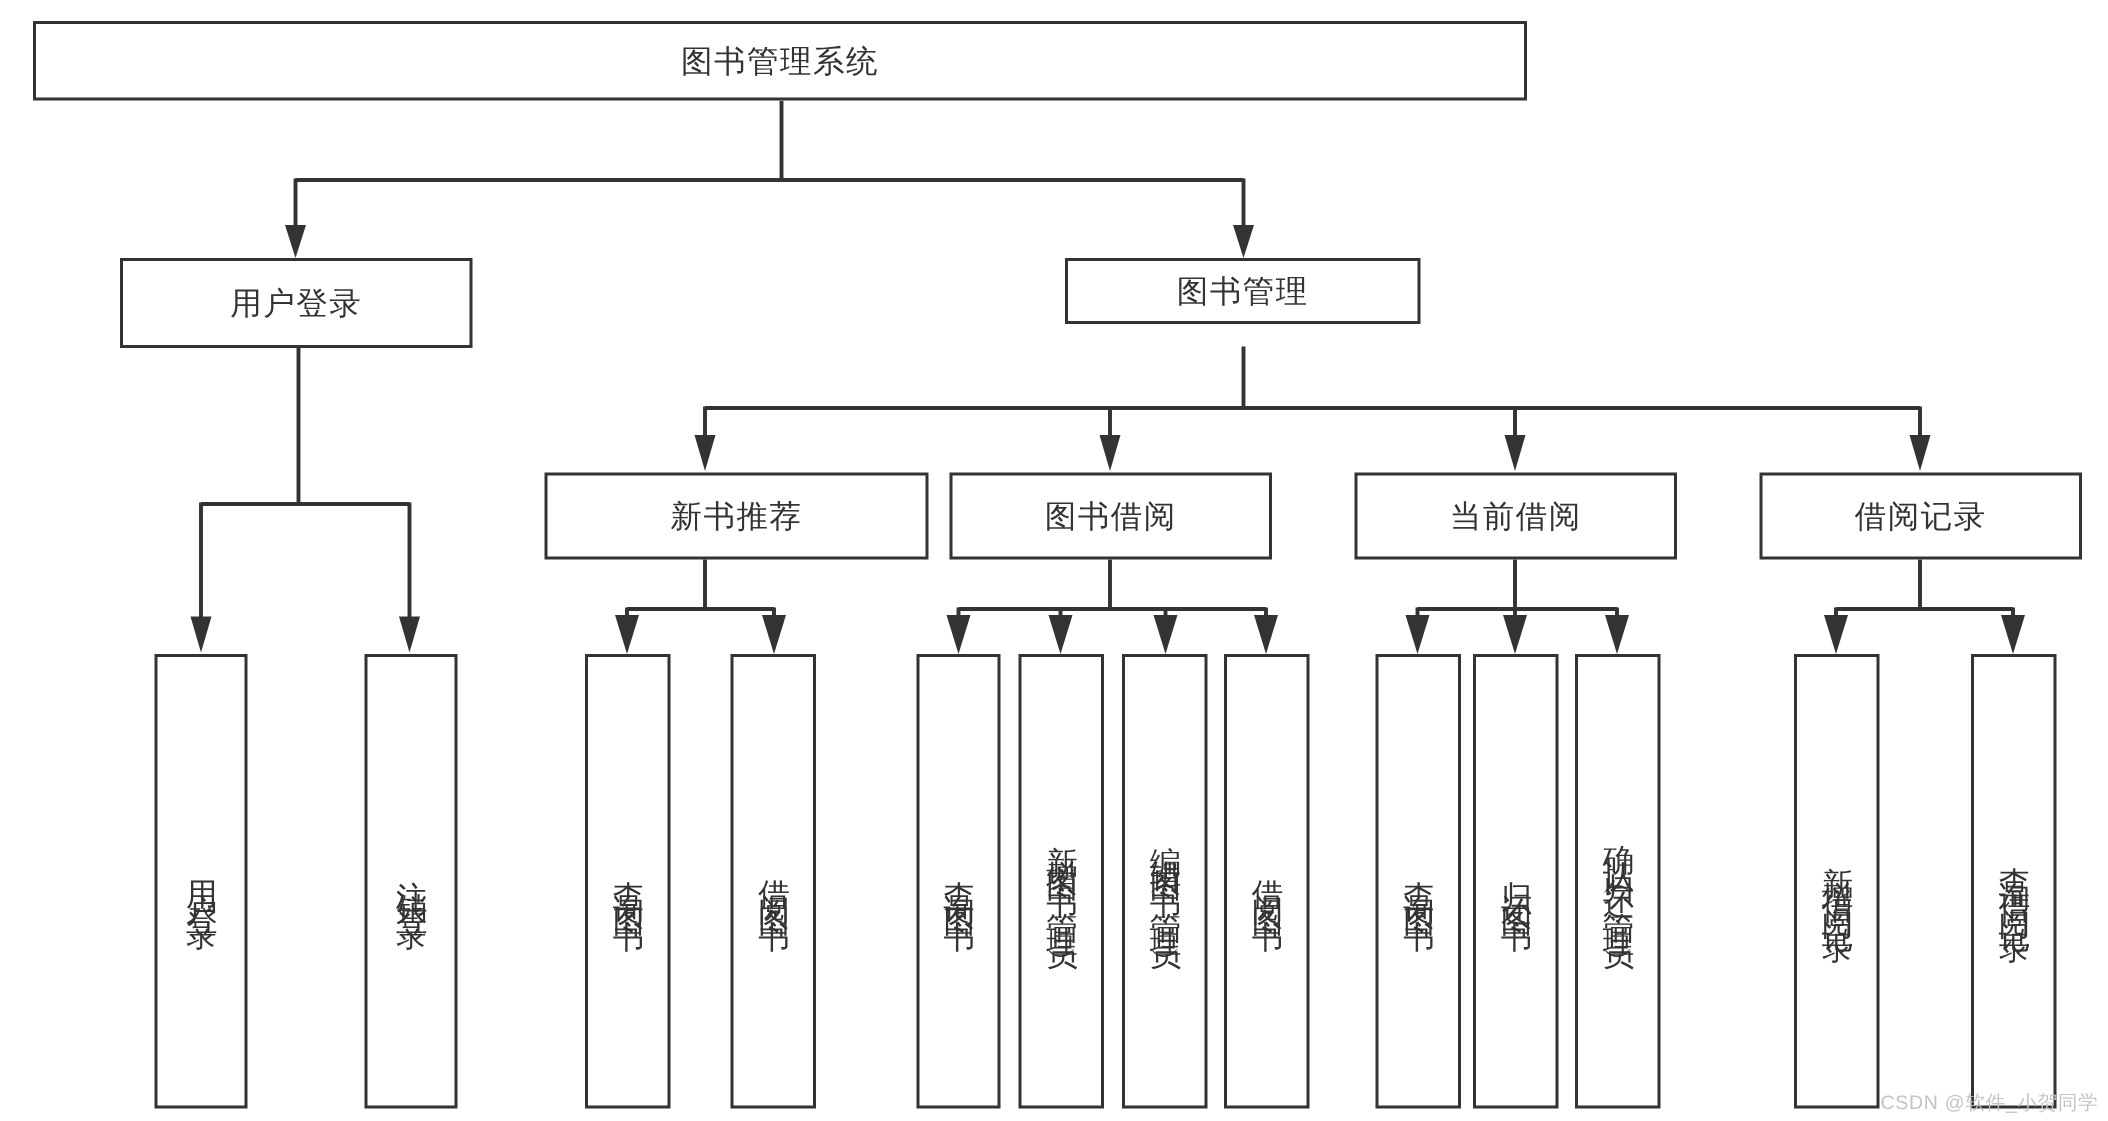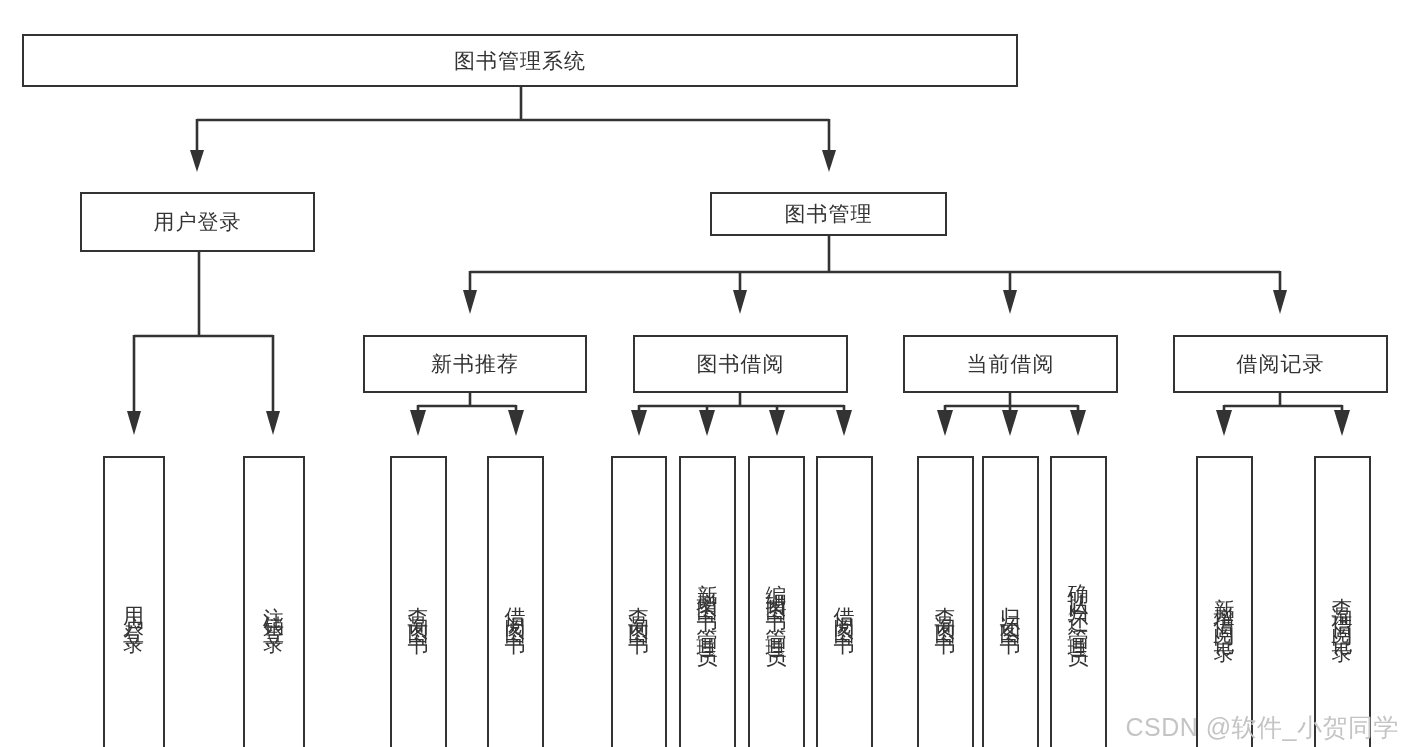--- a/index.html
+++ b/index.html
@@ -32,39 +32,38 @@
     position: absolute;
     box-sizing: border-box;
     background: var(--bg);
     border: 2.5px solid var(--border);
     display: flex;
     align-items: center;
     justify-content: center;
     z-index: 2;
     font-size: 21px;
     color: var(--text);
-    margin-top: 20px;
   }
   .node.h span {
     letter-spacing: 1px;
     white-space: nowrap;
   }
   .node.v span {
     writing-mode: vertical-rl;
     text-orientation: mixed;
     letter-spacing: 9px;
     line-height: 1;
     white-space: nowrap;
   }
   .watermark {
     position: absolute;
     right: 6px;
     bottom: 3px;
     z-index: 5;
-    font-size: 25px;
+    font-size: 13px;
     letter-spacing: 0.5px;
     color: var(--wm);
     white-space: nowrap;
     text-align: right;
   }
 </style>
 </head>
 <body>
 
 <div class="stage">
@@ -123,21 +122,21 @@
     <span>图书管理系统</span>
   </div>
 
   <div class="node h" style="left:80px;top:172px;width:235px;height:60px">
     <span>用户登录</span>
   </div>
   <div class="node h" style="left:710px;top:172px;width:237px;height:44px">
     <span>图书管理</span>
   </div>
 
-  <div class="node h" style="left:363px;top:315px;width:224px;height:58px">
+  <div class="node h" style="left:363px;top:315px;width:256px;height:58px">
     <span>新书推荐</span>
   </div>
   <div class="node h" style="left:633px;top:315px;width:215px;height:58px">
     <span>图书借阅</span>
   </div>
   <div class="node h" style="left:903px;top:315px;width:215px;height:58px">
     <span>当前借阅</span>
   </div>
   <div class="node h" style="left:1173px;top:315px;width:215px;height:58px">
     <span>借阅记录</span>

